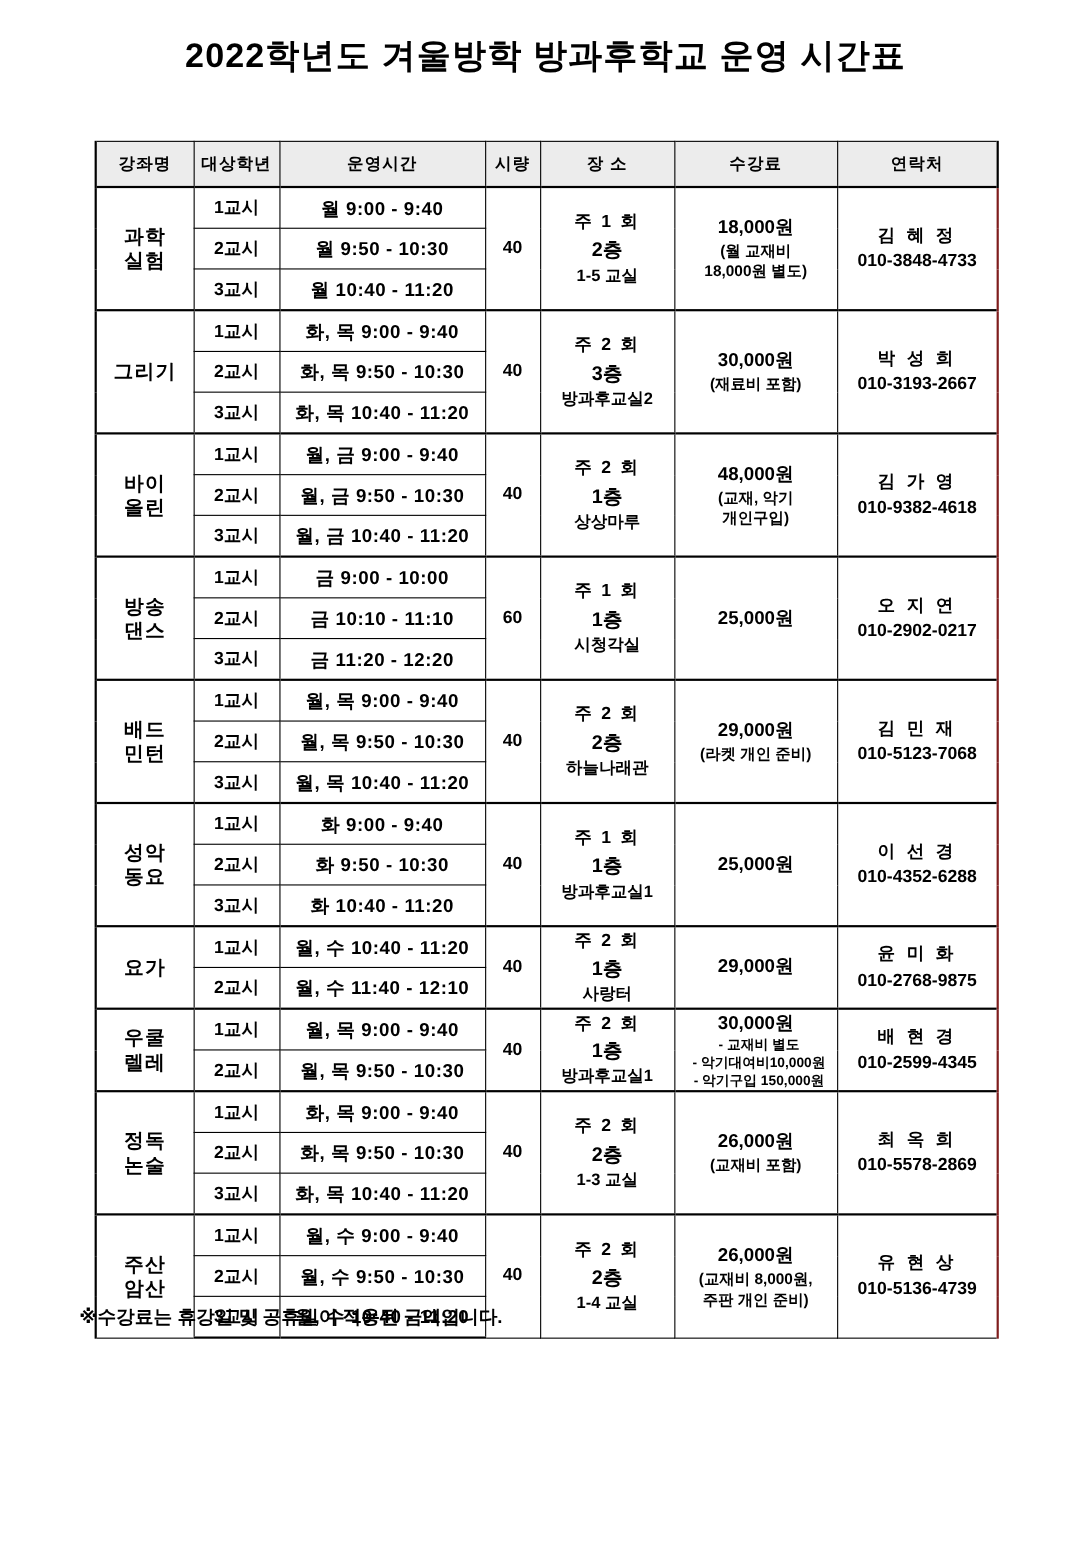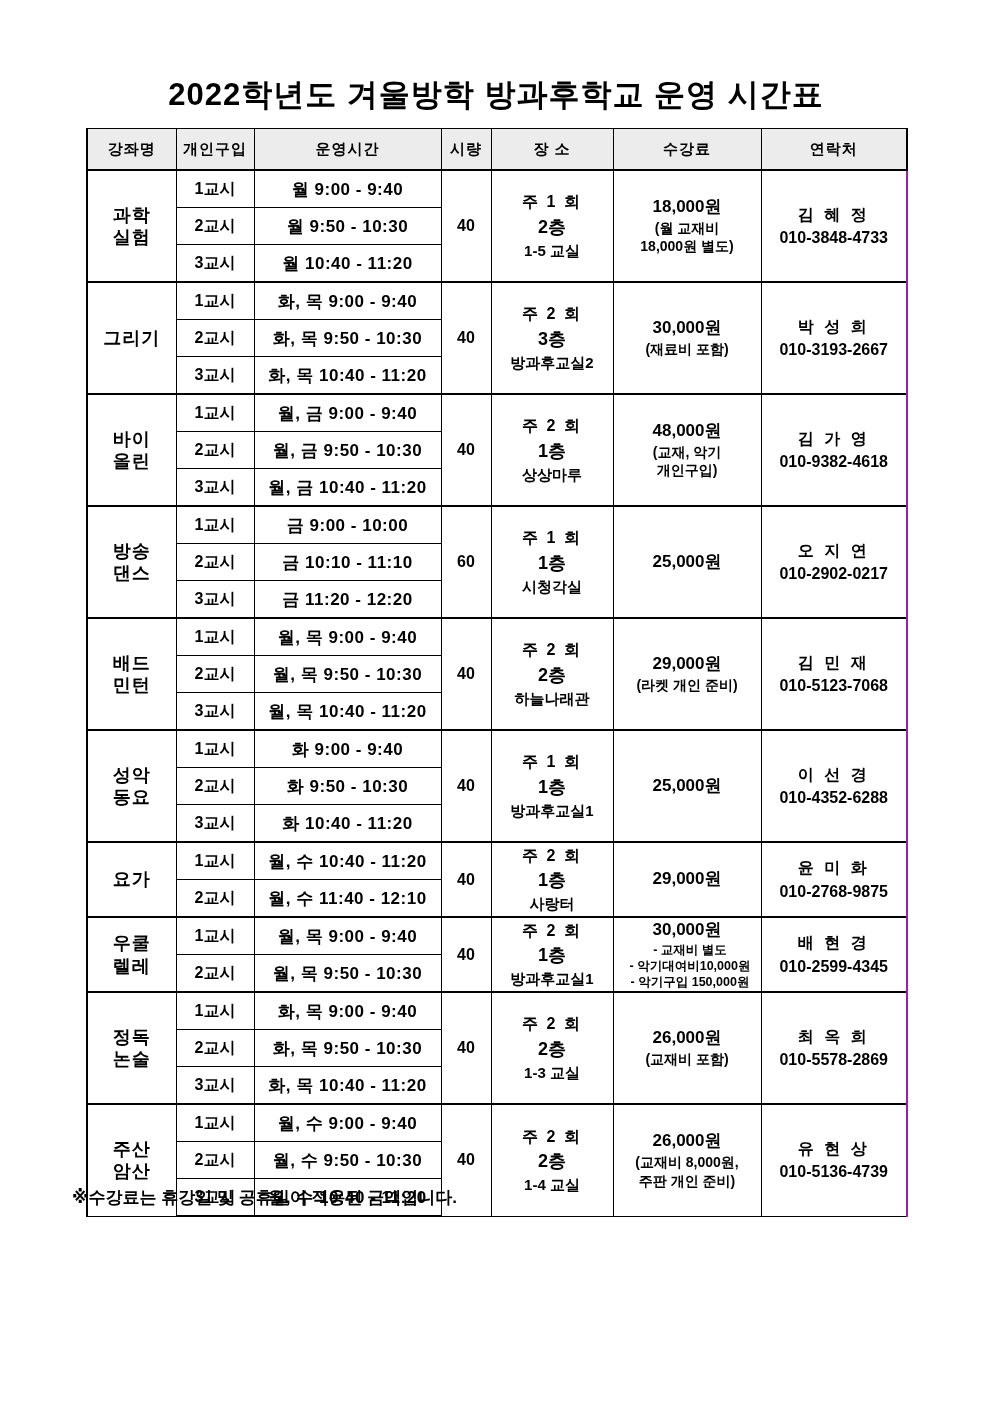--- a/index.html
+++ b/index.html
@@ -14,21 +14,21 @@
     color: #000000;
     position: relative;
     overflow: hidden;
   }
   #page-title {
     text-align: center;
     font-size: 31px;
     font-weight: bold;
     letter-spacing: 1px;
     margin: 0;
-    padding-top: 78px;
+    padding-top: 34px;
     padding-bottom: 0;
     line-height: 1.1;
     white-space: pre;
   }
   .table-wrap {
     position: absolute;
     left: 86px;
     top: 128px;
     width: 824px;
   }
@@ -108,21 +108,21 @@
   }
   td.contact-cell {
     font-size: 16px;
     line-height: 1.45;
   }
   td.contact-cell .cname { letter-spacing: 3px; }
   td.contact-cell .cphone { letter-spacing: 0px; }
 
   tbody tr.group-start td { border-top: 2px solid #000; }
   tbody tr.last-row td { border-bottom: 2px solid #000; }
-  table.schedule td.right-edge { border-right: 2px solid #a21caf; }
+  table.schedule td.right-edge { border-right: 2px solid #7f1d1d; }
   table.schedule th.left-edge { border-left: 2px solid #000; }
   table.schedule th.right-edge { border-right: 2px solid #000; }
   table.schedule td.left-edge { border-left: 2px solid #000; }
 
   #footnote {
     position: absolute;
     left: 72px;
     top: 1186px;
     font-size: 17px;
     font-weight: bold;
@@ -141,21 +141,21 @@
         <col class="c-grade">
         <col class="c-time">
         <col class="c-dur">
       <col class="c-place">
         <col class="c-fee">
         <col class="c-contact">
     </colgroup>
     <thead>
       <tr>
         <th class="left-edge">강좌명</th>
-        <th>개인구입</th>
+        <th>대상학년</th>
         <th>운영시간</th>
         <th>시량</th>
         <th>장 소</th>
         <th>수강료</th>
         <th class="right-edge">연락처</th>
       </tr>
     </thead>
     <tbody id="table-body">
         <tr class="group-start">
           <td class="course-name left-edge" rowspan="3">

